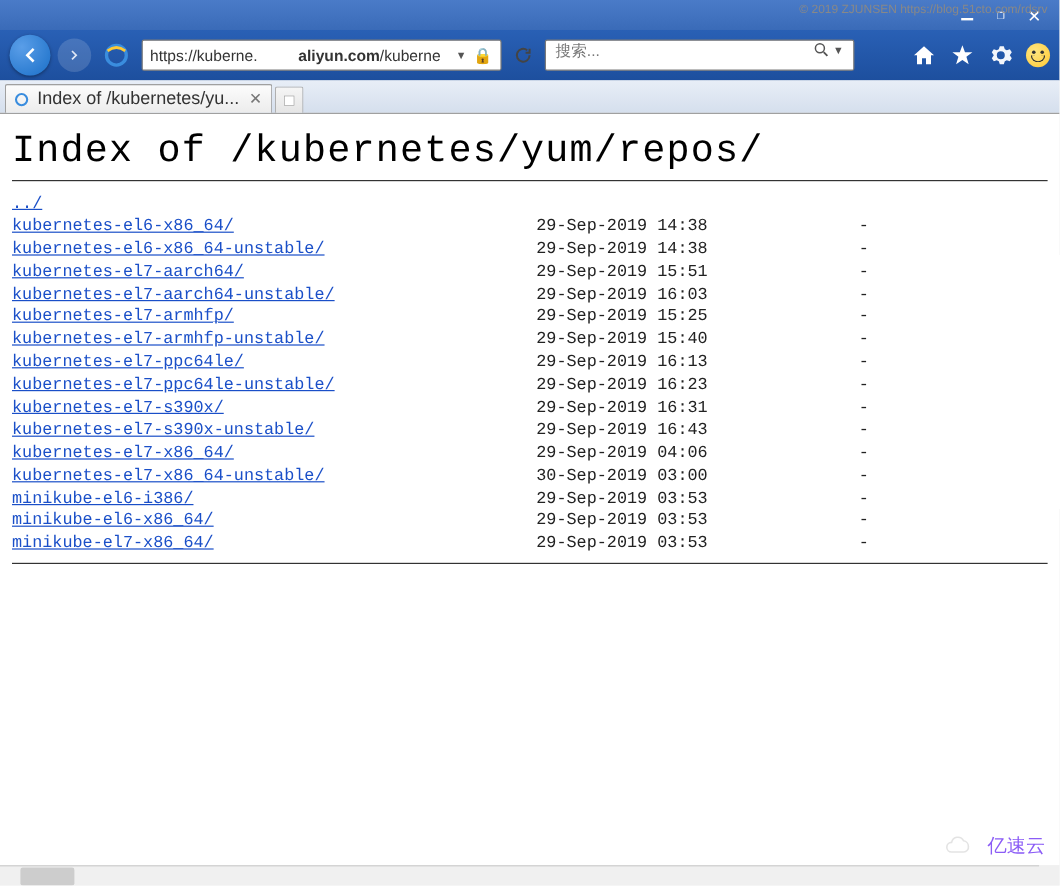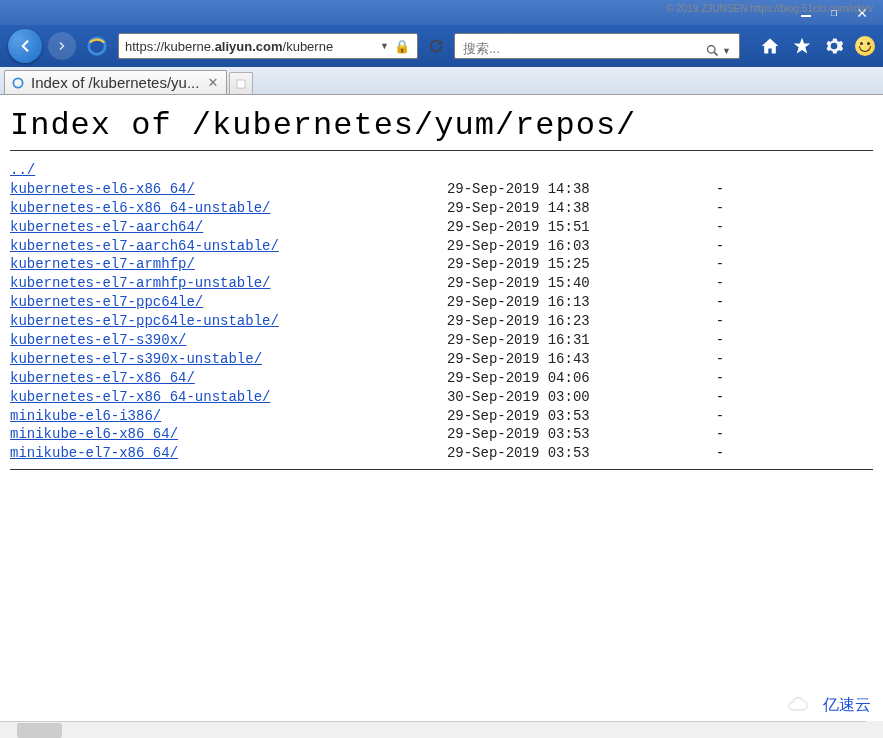--- a/index.html
+++ b/index.html
@@ -16,25 +16,25 @@
     
     .navbar { height: 42px; background: linear-gradient(to bottom, #2960b5, #1d4f9e); display: flex; align-items: center; padding: 0 8px; gap: 6px; }
     .nav-btn { width: 34px; height: 34px; border-radius: 50%; display: flex; align-items: center; justify-content: center; cursor: pointer; }
     .nav-back { background: radial-gradient(circle at 30% 30%, #5a9ee8, #1a6fc8); box-shadow: 0 1px 3px rgba(0,0,0,0.4); }
     .nav-back svg { width: 18px; height: 18px; }
     .nav-forward { width: 28px; height: 28px; background: rgba(255,255,255,0.15); }
     .nav-forward svg { width: 12px; height: 12px; }
     .ie-icon { width: 22px; height: 22px; margin: 0 4px; }
     .addr-bar { flex: 1; height: 26px; background: #fff; border: 1px solid #7a7a7a; border-radius: 2px; display: flex; align-items: center; padding: 0 6px; gap: 6px; max-width: 300px; }
     .addr-text { flex: 1; font-size: 13px; color: #333; white-space: nowrap; overflow: hidden; }
-    .addr-text .domain { font-weight: bold; }
+    .addr-text .domain { font-weight: bold; margin-left: 34px; }
     .dropdown-arrow { color: #555; font-size: 9px; }
     .lock-icon { color: #666; }
     .refresh-btn { width: 24px; height: 24px; display: flex; align-items: center; justify-content: center; color: #333; cursor: pointer; }
-    .search-bar { width: 286px; height: 26px; background: #fff; border: 1px solid #7a7a7a; border-radius: 2px; display: flex; align-items: flex-end; padding: 0 4px 0 8px; gap: 24px; }
+    .search-bar { width: 258px; height: 26px; background: #fff; border: 1px solid #7a7a7a; border-radius: 2px; display: flex; align-items: flex-start; padding: 0 4px 0 8px; gap: 24px; }
     .search-text { flex: 1; font-size: 13px; color: #777; }
     .search-btn { display: flex; align-items: center; gap: 2px; padding: 0 4px; cursor: pointer; }
     .toolbar-right { display: flex; gap: 10px; margin-left: auto; align-items: center; }
     .tool-icon { width: 22px; height: 22px; display: flex; align-items: center; justify-content: center; color: #fff; cursor: pointer; }
     .smiley { width: 20px; height: 20px; border-radius: 50%; background: radial-gradient(circle at 35% 35%, #ffe680, #ffc935); position: relative; }
     .smiley::before { content: ""; position: absolute; width: 3px; height: 3px; background: #333; border-radius: 50%; top: 6px; left: 5px; box-shadow: 7px 0 #333; }
     .smiley::after { content: ""; position: absolute; width: 10px; height: 5px; border: 1.5px solid #333; border-top: none; border-radius: 0 0 10px 10px; top: 10px; left: 4px; }
     
     .tabbar { height: 28px; background: linear-gradient(to bottom, #e8eef7, #d5dfed); display: flex; align-items: flex-end; padding-left: 4px; border-bottom: 1px solid #a0a0a0; }
     .tab { height: 24px; background: linear-gradient(to bottom, #fcfcfc, #ececec); border: 1px solid #a0a0a0; border-bottom: none; border-radius: 2px 2px 0 0; display: flex; align-items: center; padding: 0 6px; gap: 6px; max-width: 230px; }
@@ -47,21 +47,21 @@
     .page { padding: 12px 10px; font-family: "Courier New", monospace; }
     .page h1 { font-size: 32px; font-weight: normal; font-family: "Courier New", monospace; letter-spacing: 1px; }
     .page hr { border: none; border-top: 1px solid #333; margin: 6px 0 10px 0; }
     .listing { font-family: "Courier New", monospace; font-size: 14px; line-height: 1.35; white-space: pre; color: #222; }
     .listing a { color: #1a4fc8; text-decoration: underline; }
     
     .scrollbar-h { position: absolute; bottom: 0; left: 0; right: 17px; height: 17px; background: #f0f0f0; border-top: 1px solid #ccc; display: flex; align-items: center; }
     .scrollbar-h .thumb { position: absolute; left: 17px; width: 45px; height: 15px; background: #cdcdcd; border-radius: 2px; }
     .scrollbar-corner { position: absolute; bottom: 0; right: 0; width: 17px; height: 17px; background: #f0f0f0; }
     
-    .watermark-bottom { position: absolute; bottom: 22px; right: 12px; display: flex; align-items: center; gap: 6px; color: #1d4ed8; font-size: 16px; z-index: 50; }
+    .watermark-bottom { position: absolute; bottom: 22px; right: 12px; display: flex; align-items: center; gap: 6px; color: #8b5cf6; font-size: 16px; z-index: 50; }
     .watermark-bottom svg { opacity: 0.4; }
   </style>
 </head>
 <body>
 
 <div class="watermark-top">© 2019 ZJUNSEN https://blog.51cto.com/rdsrv</div>
 
 <div class="titlebar">
   <div class="window-controls">
     <div class="window-btn min"></div>

